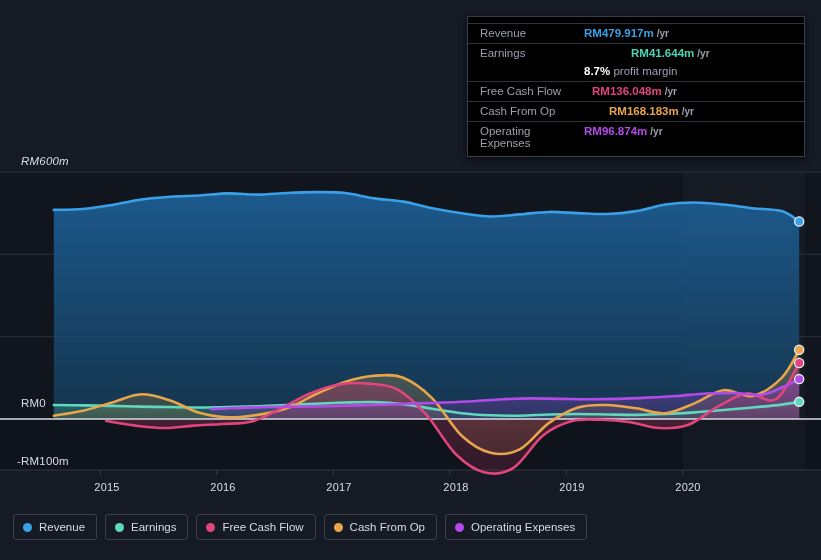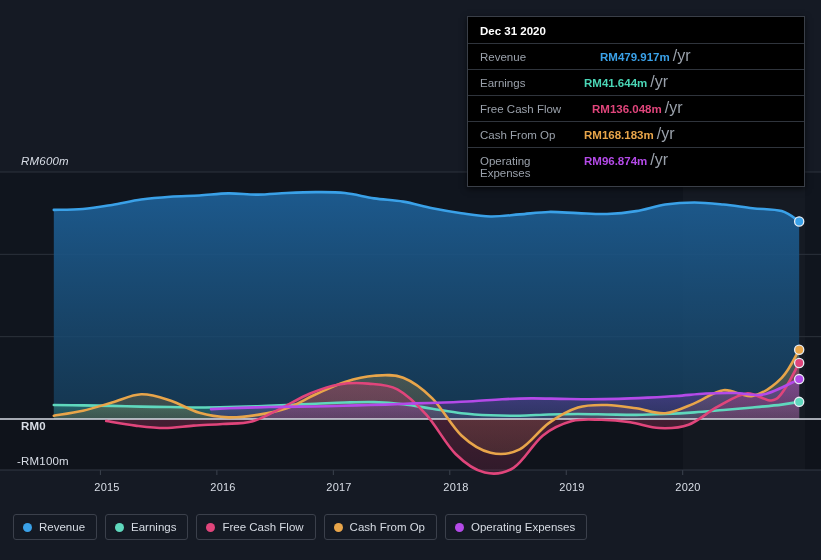--- a/index.html
+++ b/index.html
@@ -43,21 +43,21 @@
     padding:2px 12px 6px 12px;
   }
   .tt-row{
     display:flex;align-items:baseline;
     padding:3px 12px 4px 12px;
     border-top:1px solid #2f343c;
   }
   .tt-row.nb{border-top:none;padding-top:0;}
   .tt-label{color:#9aa1ab;width:104px;flex:0 0 104px;font-size:11.5px;}
   .tt-val{font-weight:bold;font-size:11.5px;}
-  .tt-unit{color:#9aa1ab;font-size:16px;margin-left:3px;font-weight:normal;}
+  .tt-unit{color:#9aa1ab;font-size:10px;margin-left:3px;font-weight:bold;}
   .tt-sub{color:#9aa1ab;font-size:11.5px;}
   .tt-sub b{color:#ffffff;}
 
   
   .legend{
     position:absolute;left:13px;top:514px;display:flex;gap:8px;align-items:center;
   }
   .lg-item{
     display:flex;align-items:center;gap:7px;
     border:1px solid #3b404b;border-radius:3px;
@@ -147,52 +147,55 @@
             <circle cx="799.1769230769283" cy="212.99357333333333" r="4.6" fill="#e0457b" stroke="#e9eef5" stroke-width="1.3"></circle>
           </g>
           <g>
             <circle cx="799.1769230769283" cy="229.12020333333334" r="4.6" fill="#b44ae8" stroke="#e9eef5" stroke-width="1.3"></circle>
           </g>
         </g>
     </svg>
   </div>
 
   <div class="ylab" style="left:21px;top:155px;font-style:italic;">RM600m</div>
-  <div class="ylab" style="left:21px;top:420px;font-weight:bold;">RM0</div>
+  <div class="ylab" style="left:21px;top:397px;">RM0</div>
   <div class="ylab" style="left:17px;top:455px;">-RM100m</div>
 
   <div class="xlab" style="left:82px;top:481px;width:50px;">2015</div>
   <div class="xlab" style="left:198px;top:481px;width:50px;">2016</div>
   <div class="xlab" style="left:314px;top:481px;width:50px;">2017</div>
   <div class="xlab" style="left:431px;top:481px;width:50px;">2018</div>
   <div class="xlab" style="left:547px;top:481px;width:50px;">2019</div>
   <div class="xlab" style="left:663px;top:481px;width:50px;">2020</div>
 
   <div class="tooltip">
-    <div class="tt-date">Dec 31 2020</div>
 
     <div class="tt-row">
       <span class="tt-label">Revenue</span>
-      <span><span class="tt-val" id="ttv0" style="color: rgb(58, 161, 232); margin-left: 16px;">RM479.917m</span><span class="tt-unit">/yr</span></span>
+      <span><span class="tt-val" id="ttv0" style="color: rgb(58, 161, 232);">RM479.917m</span><span class="tt-unit">/yr</span></span>
     </div>
 
     <div class="tt-row">
       <span class="tt-label">Earnings</span>
-      <span><span class="tt-val" id="ttv1" style="color: rgb(74, 214, 182);">RM41.644m</span><span class="tt-unit">/yr</span></span>
-    </div>
-
+      <span><span class="tt-val" id="ttv1" style="color: rgb(74, 214, 182); margin-left: 47px;">RM41.644m</span><span class="tt-unit">/yr</span></span>
+    </div>
+
+    <div class="tt-row nb" style="padding-top:2px;">
+      <span class="tt-label"></span>
+      <span class="tt-sub"><b>8.7%</b> <span>profit margin</span></span>
+    </div>
 
     <div class="tt-row">
       <span class="tt-label">Free Cash Flow</span>
       <span><span class="tt-val" id="ttv2" style="color: rgb(224, 69, 123); padding-left: 8px;">RM136.048m</span><span class="tt-unit">/yr</span></span>
     </div>
 
     <div class="tt-row">
       <span class="tt-label">Cash From Op</span>
-      <span><span class="tt-val" id="ttv3" style="color: rgb(232, 165, 74);">RM168.183m</span><span class="tt-unit">/yr</span></span>
+      <span><span class="tt-val" id="ttv3" style="color: rgb(232, 165, 74); margin-left: 25px;">RM168.183m</span><span class="tt-unit">/yr</span></span>
     </div>
 
     <div class="tt-row">
       <span class="tt-label">Operating Expenses</span>
       <span><span class="tt-val" id="ttv4" style="color: rgb(180, 74, 232); margin-top: 12px;">RM96.874m</span><span class="tt-unit">/yr</span></span>
     </div>
   </div>
 
   <div class="legend" id="legend">
       <div class="lg-item">

